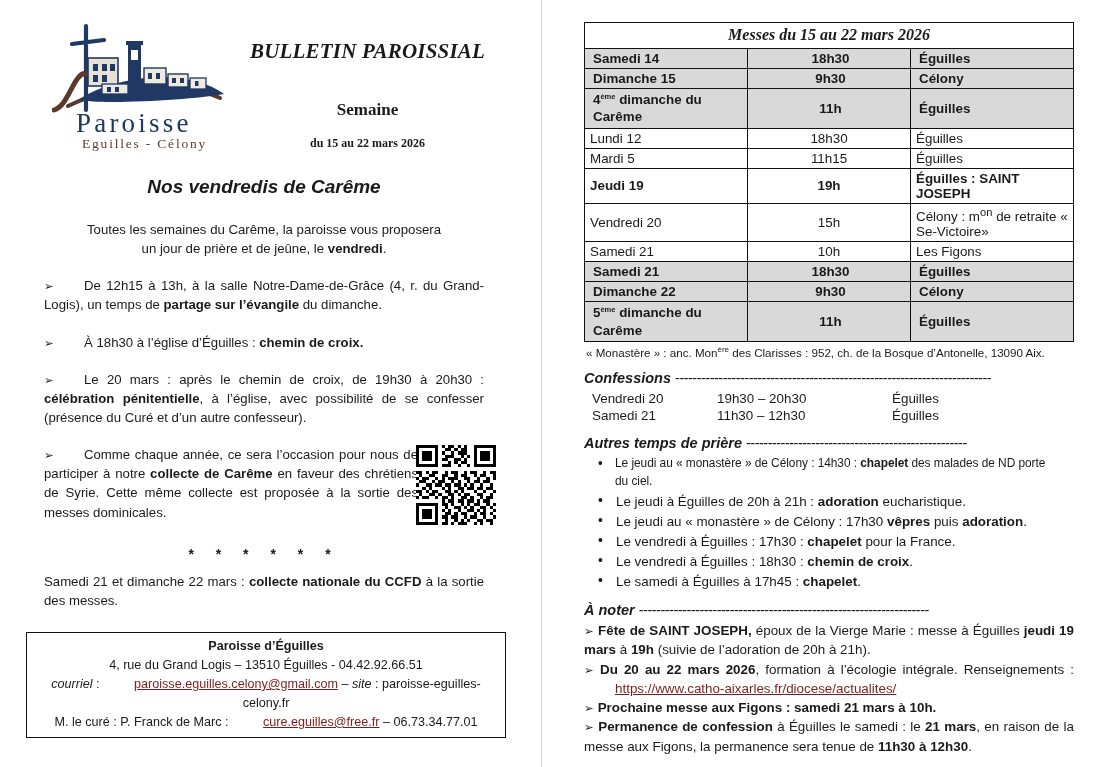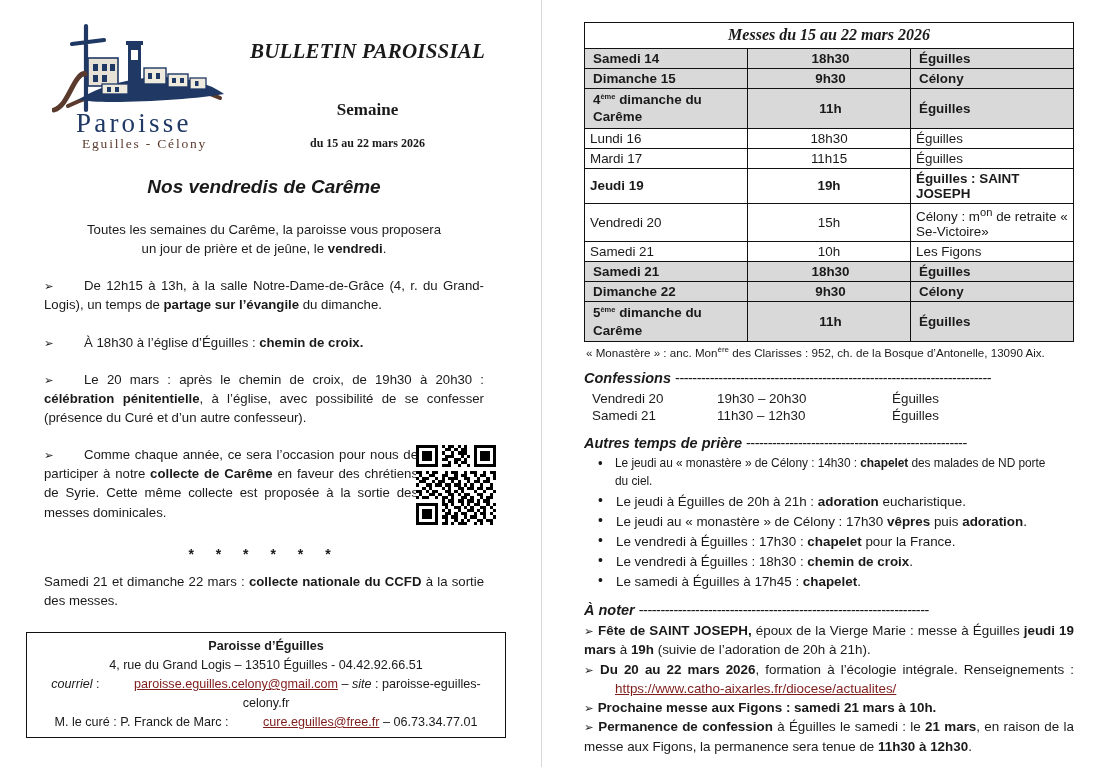--- a/index.html
+++ b/index.html
@@ -540,26 +540,26 @@
               <td class="c-day">Dimanche 15</td>
               <td class="c-time">9h30</td>
               <td class="c-place">Célony</td>
             </tr>
             <tr class="shade bold">
               <td class="c-day sub-day"><span>4</span><sup>ème</sup><span> dimanche du Carême</span></td>
               <td class="c-time">11h</td>
               <td class="c-place">Éguilles</td>
             </tr>
             <tr>
-              <td class="c-day">Lundi 16</td>
+              <td class="c-day">Lundi 12</td>
               <td class="c-time">18h30</td>
               <td class="c-place">Éguilles</td>
             </tr>
             <tr>
-              <td class="c-day">Mardi 17</td>
+              <td class="c-day">Mardi 5</td>
               <td class="c-time">11h15</td>
               <td class="c-place">Éguilles</td>
             </tr>
             <tr class=" bold">
               <td class="c-day">Jeudi 19</td>
               <td class="c-time">19h</td>
               <td class="c-place">Éguilles : SAINT JOSEPH</td>
             </tr>
             <tr>
               <td class="c-day">Vendredi 20</td>

